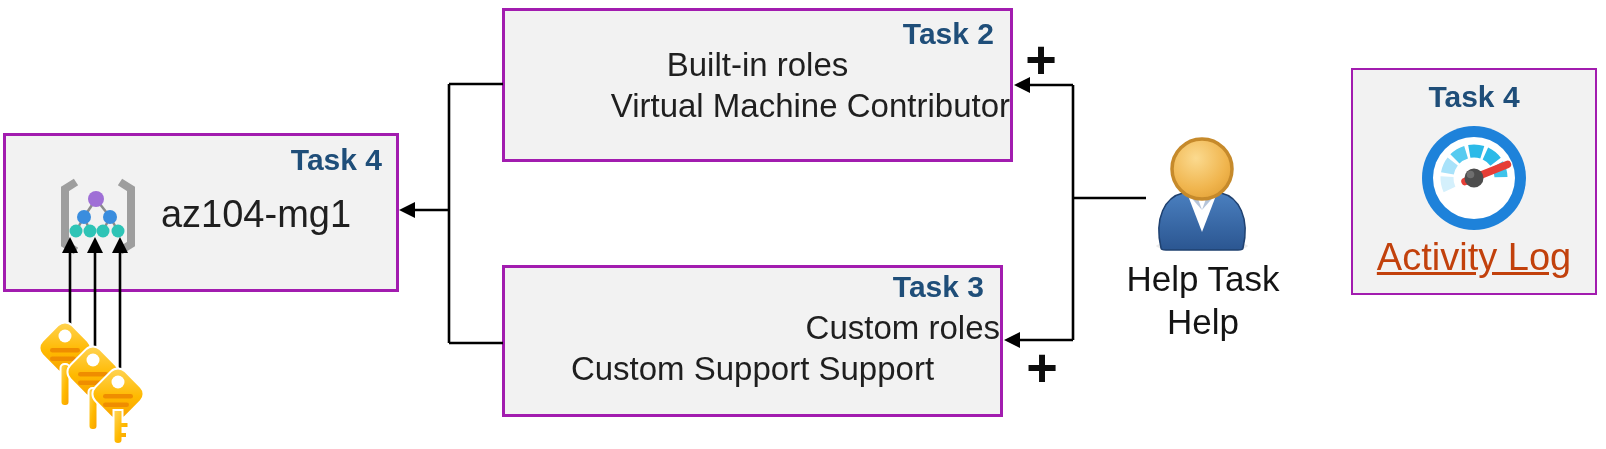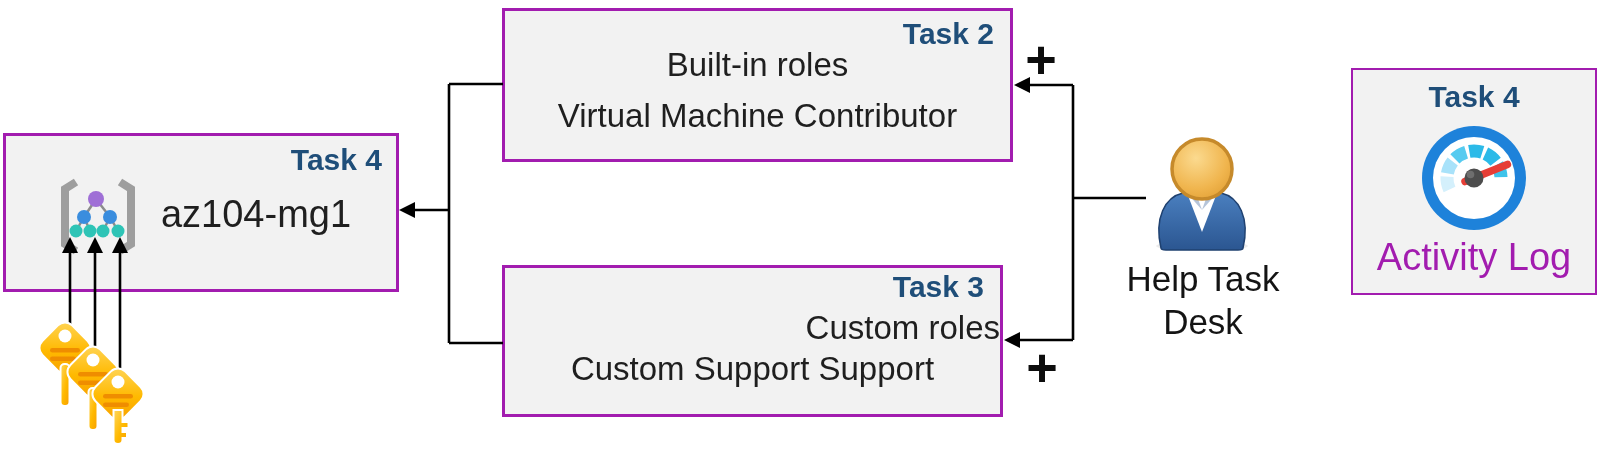--- a/index.html
+++ b/index.html
@@ -23,22 +23,22 @@
   }
   .plus {
     position:absolute; width:56px; height:62px; text-align:center;
     font-size:54px; font-weight:bold; color:#0d0d0d; line-height:62px;
   }
   .group-caption {
     position:absolute; text-align:center; color:#141414;
     font-size:35px; line-height:43px; white-space:nowrap;
   }
   .t4-caption {
-    position:absolute; left:0; right:0; text-align:center; color:#a21caf;
-    font-size:38px; line-height:44px; white-space:nowrap;
+    position:absolute; left:0; right:0; text-align:center; color:#c2410c;
+    font-size:38px; line-height:44px; white-space:nowrap;text-decoration:underline;
   }
   svg { display:block; }
   .abs { position:absolute; }
 </style>
 </head>
 <body>
 
 <div class="canvas">
 
   <div class="task-box" style="left:3px; top:133px; width:396px; height:159px;">
@@ -62,21 +62,21 @@
       <circle cx="21" cy="57" r="6.5" fill="#2EC4B6"></circle>
       <circle cx="35" cy="57" r="6.5" fill="#2EC4B6"></circle>
       <circle cx="48" cy="57" r="6.5" fill="#2EC4B6"></circle>
       <circle cx="63" cy="57" r="6.5" fill="#2EC4B6"></circle>
     </svg>
   </div>
 
   <div class="task-box" style="left:502px; top:8px; width:511px; height:154px;">
     <div class="badge" style="top:4px; right:16px;">Task 2</div>
     <div class="center-line" style="top:33px;text-align:center;">Built-in roles</div>
-    <div class="center-line" style="top:84px;">Virtual Machine Contributor</div>
+    <div class="center-line" style="top:74px;text-align:right;">Virtual Machine Contributor</div>
   </div>
 
   <div class="task-box" style="left:502px; top:265px; width:501px; height:152px;">
     <div class="badge" style="top:0; right:16px;margin-left:28px;">Task 3</div>
     <div class="center-line" style="top:39px;text-align:right;">Custom roles</div>
     <div class="center-line" style="top:80px;">Custom Support Support</div>
   </div>
 
   <div class="task-box" style="left:1351px; top:68px; width:246px; height:227px; border-width:2.5px;">
     <div class="badge" style="top:8px; left:0; right:0; text-align:center; position:absolute;">Task 4</div>
@@ -171,16 +171,16 @@
     <path d="M49,57 L58,57 L64,74 Z" fill="#2B5691" opacity="0.35"></path>
     <path d="M79,57 L70,57 L64,74 Z" fill="#2B5691" opacity="0.35"></path>
     <circle cx="64" cy="33" r="30" fill="url(#headG)" stroke="#C68A2B" stroke-width="3.5"></circle>
   </svg>
 
   <div class="plus" style="left:1013px; top:28px;">+</div>
   <div class="plus" style="left:1014px; top:336px;">+</div>
 
   <div class="group-caption" style="left:1078px; top:257px; width:250px;">
     <div>Help Task</div>
-    <div>Desk</div>
+    <div>Help</div>
   </div>
 
 </div>
 
 </body></html>

